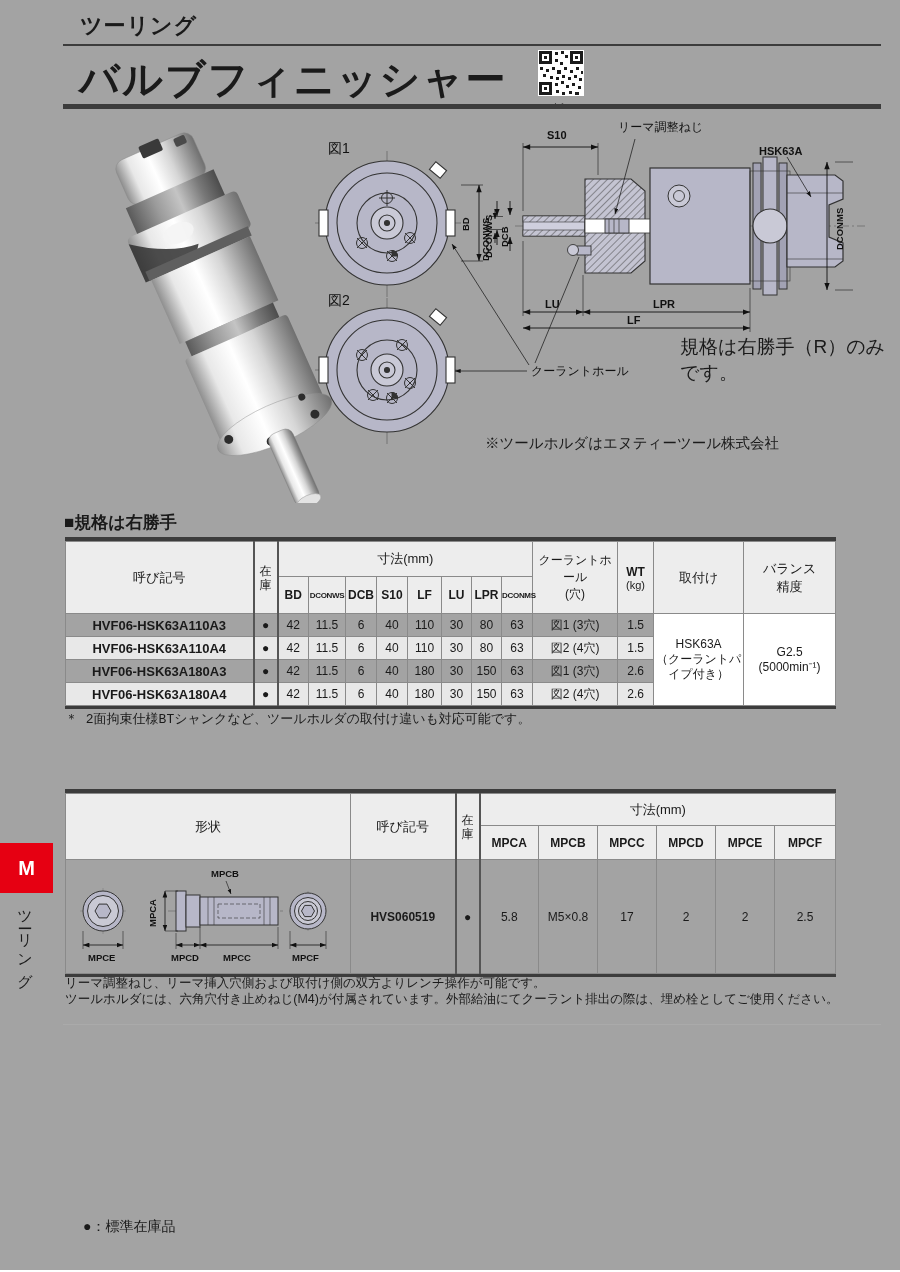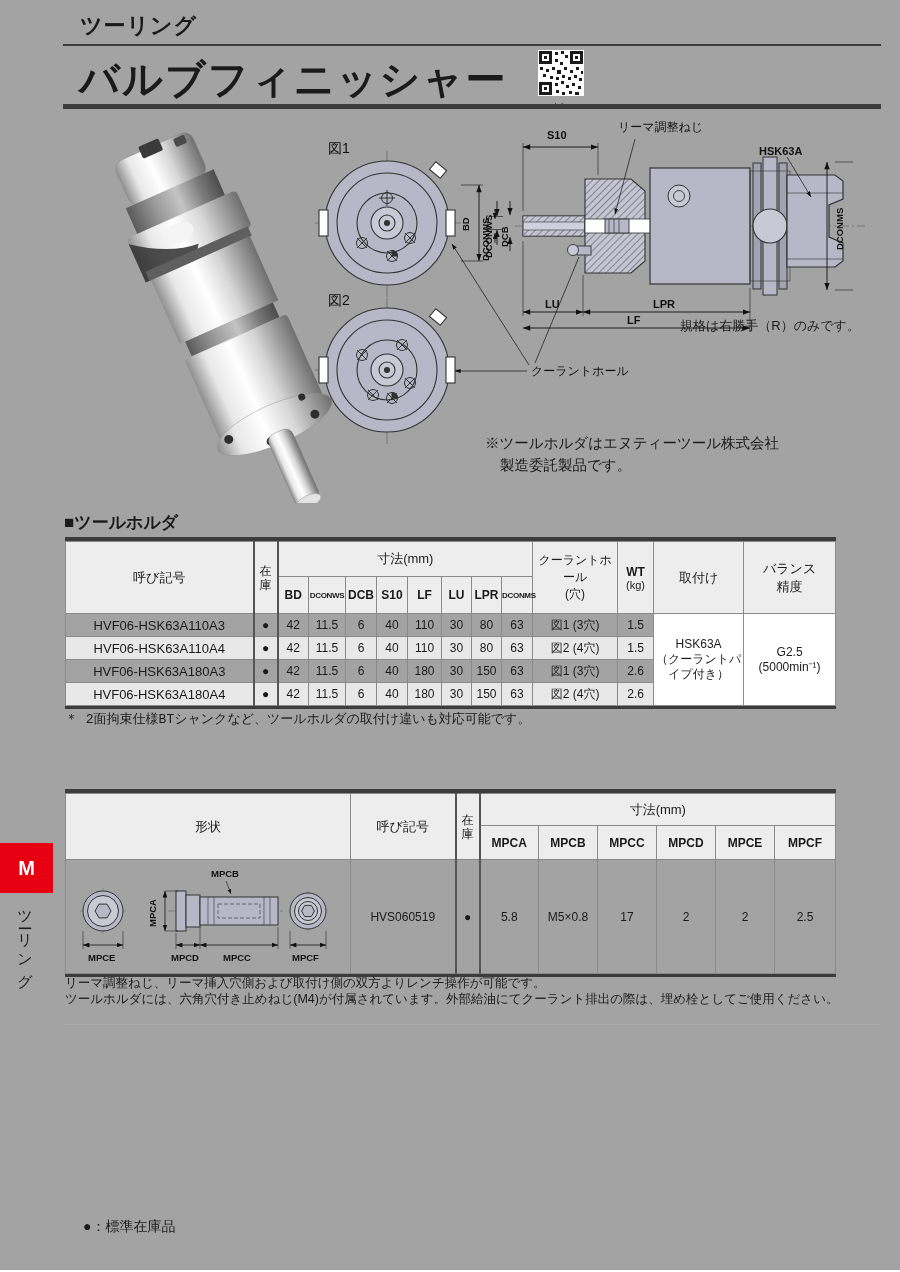--- a/index.html
+++ b/index.html
@@ -8,41 +8,41 @@
   .abs{position:absolute;}
   
   .kicker{left:80px;top:11px;font-size:22px;font-weight:bold;letter-spacing:1px;}
   .rule-thin{left:63px;top:44px;width:818px;height:2px;background:#3c3c3c;}
   .page-title{left:79px;top:52px;font-size:40px;font-weight:bold;letter-spacing:2px;}
   .rule-thick{left:63px;top:104px;width:818px;height:5px;background:#3c3c3c;}
   .qr-box{left:537px;top:50px;width:48px;text-align:center;}
   .qr-caption{font-size:8px;color:#333;margin-top:1px;}
   
   #figure-svg{left:65px;top:113px;}
-  .spec-note{left:680px;top:317px;font-size:13px;}
+  .spec-note{left:680px;top:334px;font-size:19px;}
   .outsource-note{left:485px;top:432px;font-size:14.5px;line-height:22px;}
   .outsource-note .l2{padding-left:15px;}
   
   .section-title{font-size:17px;font-weight:bold;}
   .t1-title{left:64px;top:511px;}
   .t2-title{left:64px;top:761px;}
   .tblwrap{border-top:4px solid #3c3c3c;border-bottom:3px solid #3c3c3c;}
   .t1wrap{left:65px;top:537px;}
   .t2wrap{left:65px;top:789px;}
   table{border-collapse:collapse;table-layout:fixed;width:770px;}
   th,td{border:1px solid #8a8a8a;text-align:center;vertical-align:middle;padding:0;font-weight:normal;}
   thead th{background:#ededed;}
   .prel{white-space:pre-line;}
   .hlabel{font-size:13px;}
   .dimhead{font-size:12px;font-weight:bold;}
   .dimhead-sm{font-size:8px;font-weight:bold;letter-spacing:-.3px;}
   .stockcol{border-left:2px solid #555;border-right:2px solid #555;font-size:12px;line-height:14px;}
   .row22 td{height:22px;font-size:12px;}
   .alt td{background:#e8e8e8;}
-  td.model{font-weight:normal;font-size:13px;}
+  td.model{font-weight:bold;font-size:13px;}
   .merged{font-size:12px;line-height:15px;background:#fff;}
   .wt-unit{font-weight:normal;font-size:11px;}
   .footnote1{left:65px;top:710px;font-size:13px;font-family:Liberation Mono, monospace;}
   .t2 .datarow td{height:113px;font-size:12px;}
   
   .notes{left:65px;top:976px;font-size:12.5px;line-height:15.5px;}
   .rule-light{left:63px;top:1024px;width:818px;height:1px;background:#aaa;}
   
   .side-tab{left:0;top:843px;width:53px;height:50px;background:#e60012;color:#fff;
             display:flex;align-items:center;justify-content:center;font-size:20px;font-weight:bold;}
@@ -304,24 +304,23 @@
       <line x1="464" y1="252" x2="387" y2="131" marker-end="url(#ah)"></line>
       <line x1="462" y1="258" x2="390" y2="258" marker-end="url(#ah)"></line>
       <line x1="514" y1="144" x2="470" y2="250"></line>
     </g>
     <text x="466" y="262" class="jlbl">クーラントホール</text>
   </svg>
 
   <div class="abs spec-note">規格は右勝手（R）のみです。</div>
   <div class="abs outsource-note">
     <div>※ツールホルダはエヌティーツール株式会社</div>
-    <div class="l2">製造委託製品です。</div>
   </div>
 
-  <div class="abs section-title t1-title">■ツールホルダ</div>
+  <div class="abs section-title t1-title">■規格は右勝手</div>
   <div class="abs tblwrap t1wrap">
     <table class="t1">
       <colgroup>
         <col style="width:188px">
           <col style="width:24px">
         <col style="width:31px">
           <col style="width:37px">
           <col style="width:31px">
           <col style="width:31px">
         <col style="width:34px">

